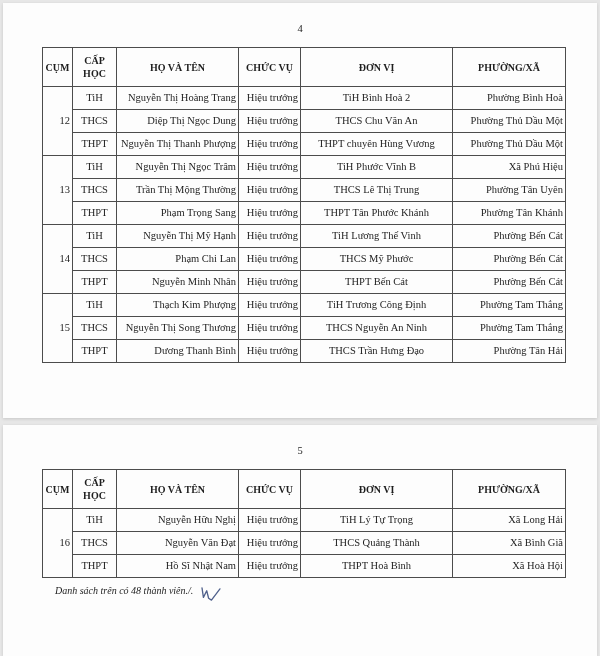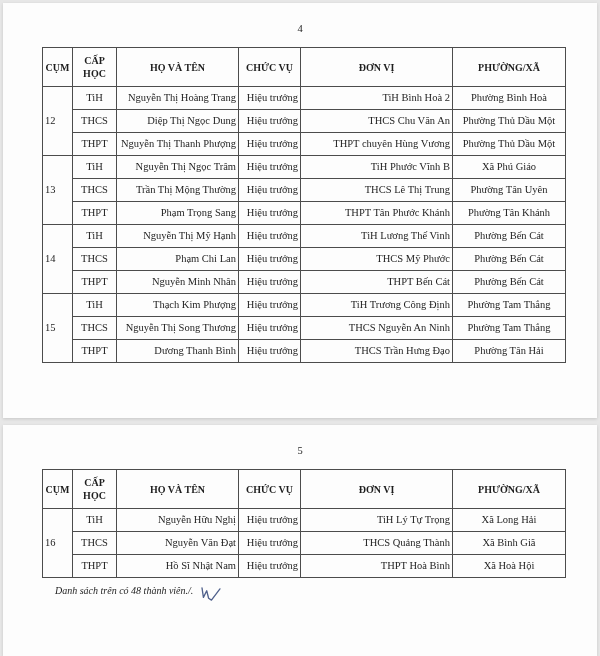--- a/index.html
+++ b/index.html
@@ -46,26 +46,26 @@
     line-height: 13px;
     white-space: normal;
   }
   .roster td {
     font-size: 10.5px;
     height: 22px;
     line-height: 12px;
     padding: 0 2px;
     white-space: nowrap;
   }
-  .c-cluster { text-align: left; margin-top: 39px; }
+  .c-cluster { text-align: right; margin-top: 39px; }
   .c-level   { text-align: center; padding-left: 7px; }
   .c-name    { text-align: right; padding-left: 6px; }
   .c-pos     { text-align: right; padding-left: 7px; }
-  .c-unit    { text-align: right; padding-left: 7px; }
-  .c-ward    { text-align: center; padding-left: 7px; }
+  .c-unit    { text-align: center; padding-left: 7px; }
+  .c-ward    { text-align: right; padding-left: 7px; }
 
   .footer-note {
     margin: 7px 0 4px 52px;
     font-style: italic;
     font-size: 10px;
     display: flex;
     align-items: flex-start;
     gap: 5px;
   }
   .footer-note .mark { flex: 0 0 auto; margin-top: 1px; }
@@ -119,21 +119,21 @@
               <td class="c-pos">Hiệu trưởng</td>
               <td class="c-unit">THPT chuyên Hùng Vương</td>
               <td class="c-ward">Phường Thủ Dầu Một</td>
             </tr>
             <tr>
               <td class="c-cluster" rowspan="3">13</td>
               <td class="c-level">TiH</td>
               <td class="c-name">Nguyễn Thị Ngọc Trâm</td>
               <td class="c-pos">Hiệu trưởng</td>
               <td class="c-unit">TiH Phước Vĩnh B</td>
-              <td class="c-ward">Xã Phú Giáo</td>
+              <td class="c-ward">Xã Phú Hiệu</td>
             </tr>
             <tr>
               <td class="c-level">THCS</td>
               <td class="c-name">Trần Thị Mộng Thường</td>
               <td class="c-pos">Hiệu trưởng</td>
               <td class="c-unit">THCS Lê Thị Trung</td>
               <td class="c-ward">Phường Tân Uyên</td>
             </tr>
             <tr>
               <td class="c-level">THPT</td>

